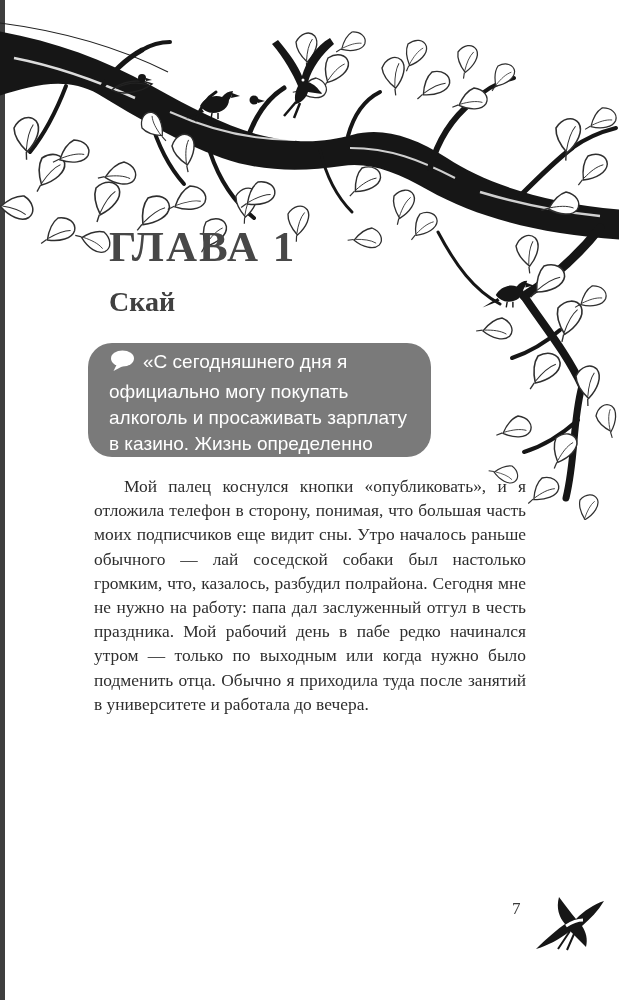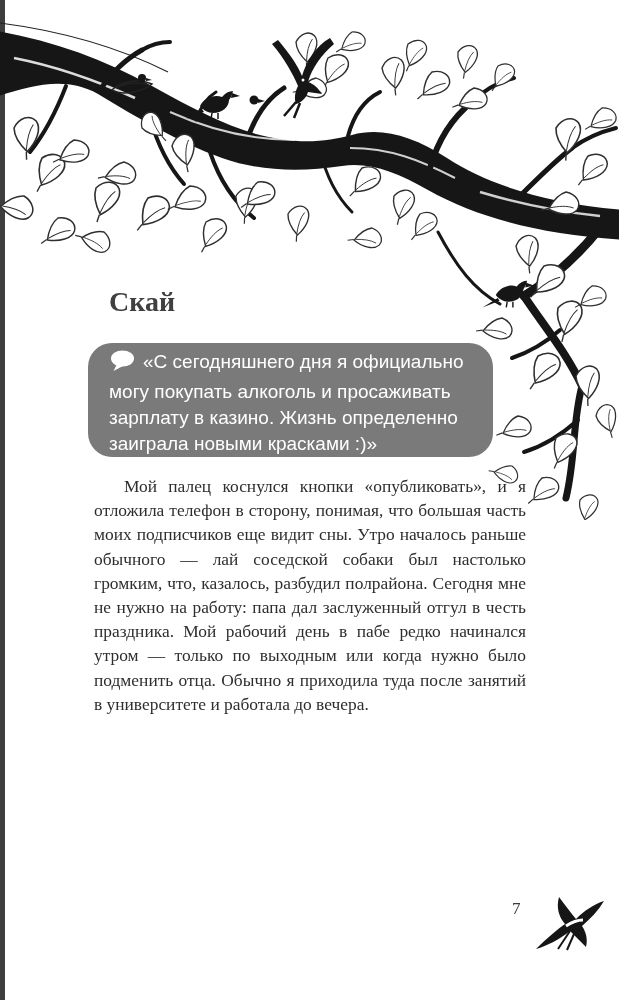--- a/index.html
+++ b/index.html
@@ -24,21 +24,21 @@
     font-size:43px;font-weight:bold;letter-spacing:2px;
     color:#474747;
   }
   .chapter-subtitle{
     position:absolute;left:109px;top:286px;margin:0;
     font-family:"Liberation Serif", serif;
     font-size:28px;font-weight:bold;
     color:#404040;
   }
   .bubble{
-    position:absolute;left:88px;top:343px;width:405px;height:114px;
+    position:absolute;left:88px;top:343px;width:343px;height:114px;
     box-sizing:border-box;
     background:#7a7a7a;
     border-radius:24px;
     padding:6px 18px 0 21px;
     color:#ffffff;
     font-family:"Liberation Sans", sans-serif;
     font-size:19px;line-height:26px;
   }
   .bubble-icon{display:inline-block;vertical-align:-4px;margin-right:7px;}
   .body-text{
@@ -176,20 +176,21 @@
     </g>
 
     <use href="#pbird" transform="translate(196,88)"></use>
     <g transform="translate(250,96)">
       <circle cx="4" cy="4" r="4.5" fill="#161616"></circle>
       <path d="M8 3 L 15 5 L 8 7 Z" fill="#161616"></path>
     </g>
     <use href="#pbird" transform="translate(492,278) scale(0.95)"></use>
   </svg>
 
+  <h1 class="chapter-title">ГЛАВА 1</h1>
   <h2 class="chapter-subtitle">Скай</h2>
 
   <div class="bubble">
     <span class="bubble-icon">
       <svg width="27" height="22" viewBox="0 0 27 22" xmlns="http://www.w3.org/2000/svg">
         <ellipse cx="13.5" cy="8.5" rx="11.5" ry="8" fill="#ffffff"></ellipse>
         <path d="M8 14 L 4.5 21 L 14 16 Z" fill="#ffffff"></path>
       </svg>
     </span><span>«С сегодняшнего дня я официально могу покупать алкоголь и просаживать зарплату в казино. Жизнь определенно заиграла новыми красками :)»</span>
   </div>

